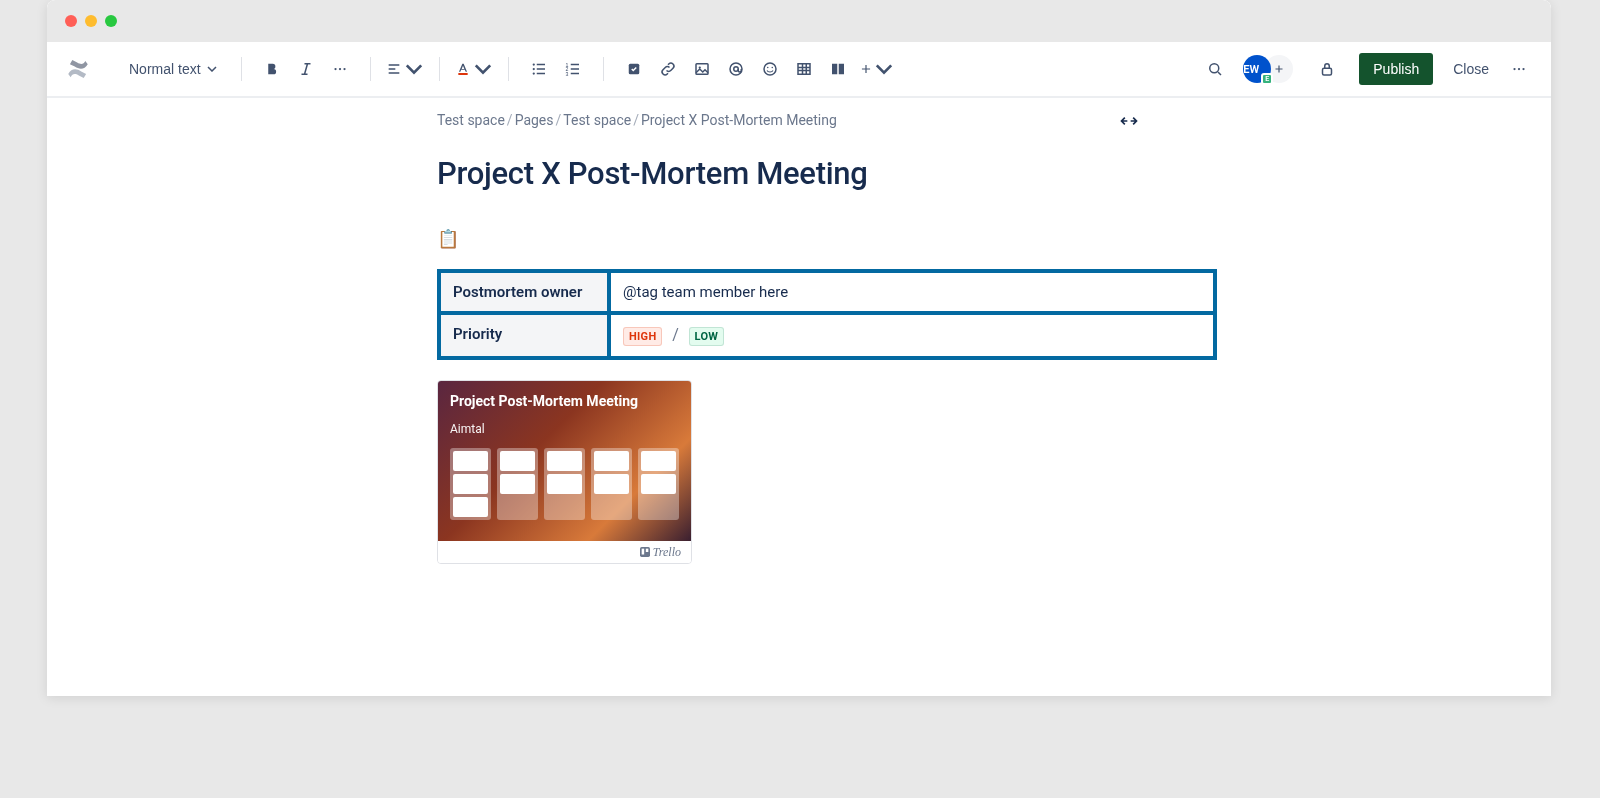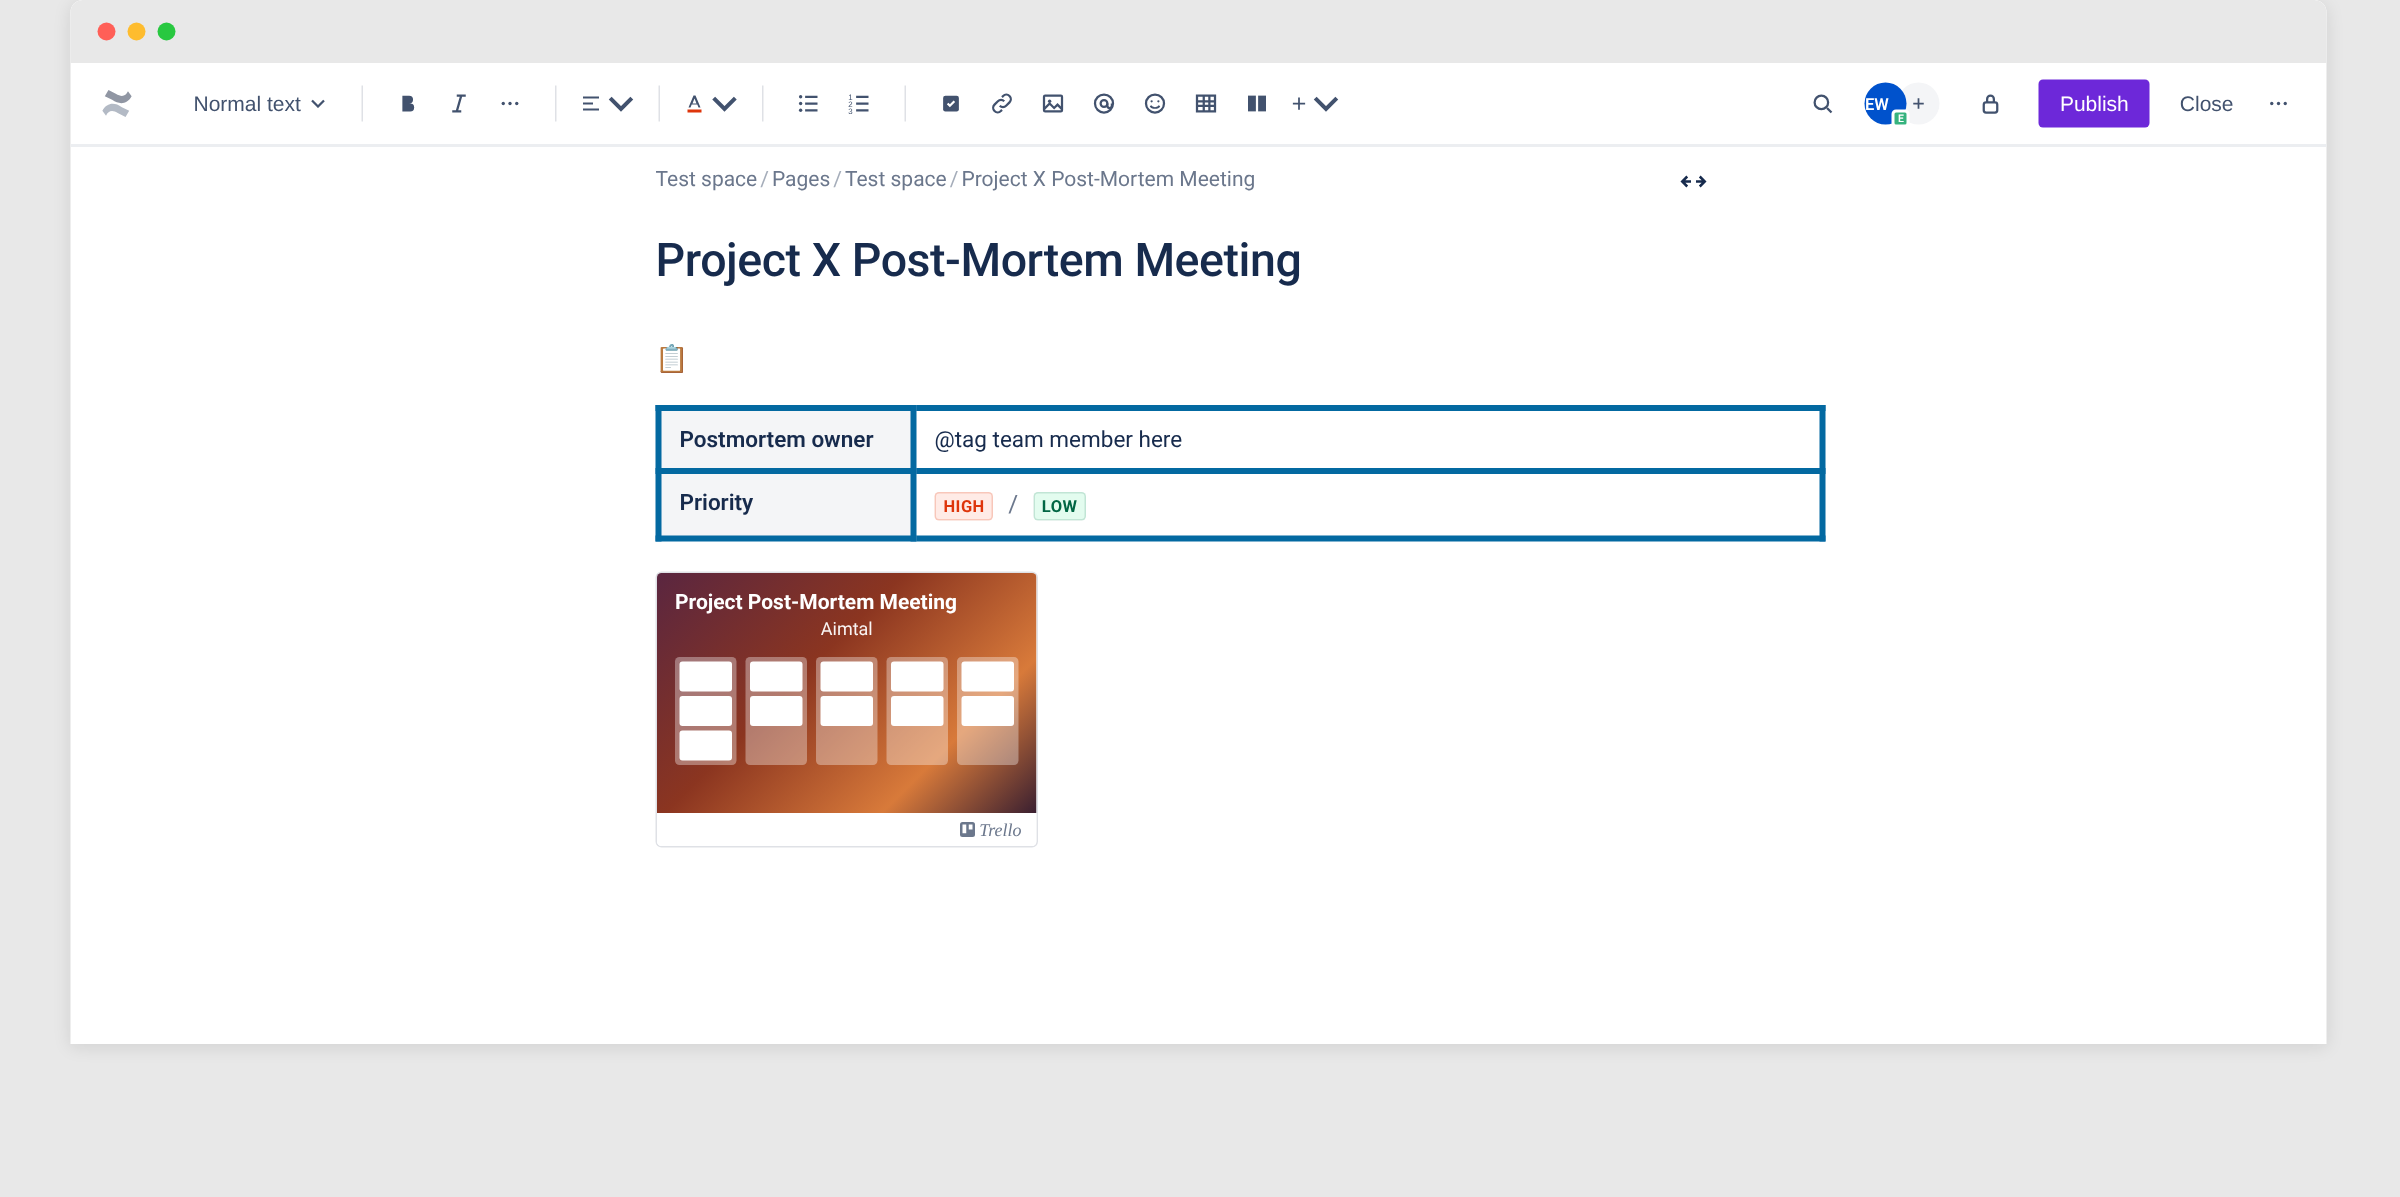--- a/index.html
+++ b/index.html
@@ -83,21 +83,21 @@
       width: 12px; height: 12px; background: #36b37e;
       border-radius: 3px; border: 2px solid #fff;
       font-size: 7px; color: #fff; display:flex;align-items:center;justify-content:center;
     }
     .add-circle {
       width: 28px; height: 28px; border-radius: 50%;
       background: #f4f5f7; display: flex; align-items: center; justify-content: center;
       margin-left: -6px; cursor: pointer;
     }
     .publish-btn {
-      background: #6d28d9; color: #fff; border: none;
+      background: #14532d; color: #fff; border: none;
       padding: 8px 14px; border-radius: 3px;
       font-size: 14px; font-weight: 500; cursor: pointer;
       margin: 0 6px;
     }
     .close-btn {
       background: none; border: none; font-size: 14px;
       color: #42526e; cursor: pointer; padding: 8px 10px;
     }
     .content {
       padding: 14px 0;
@@ -147,21 +147,21 @@
     .trello-card {
       width: 255px; border: 1px solid #dfe1e6; border-radius: 4px;
       overflow: hidden; margin-top: 4px;
     }
     .trello-top {
       height: 160px;
       background: linear-gradient(135deg, #5a2640 0%, #8b3520 40%, #d87a3a 75%, #3a1f30 100%);
       padding: 12px; color: #fff; position: relative;
     }
     .trello-title { font-size: 14px; font-weight: 700; }
-    .trello-sub { font-size: 12px; opacity: .95; margin-top: 2px; text-align: center; }
+    .trello-sub { font-size: 12px; opacity: .95; margin-top: 13px; }
     .boards-row { display: flex; gap: 6px; margin-top: 12px; }
     .board-col {
       background: rgba(255,255,255,0.35);
       border-radius: 3px; padding: 3px;
       width: 42px;
       display: flex; flex-direction: column; gap: 3px;
     }
     .board-card {
       background: #fff; height: 20px; border-radius: 2px;
     }

